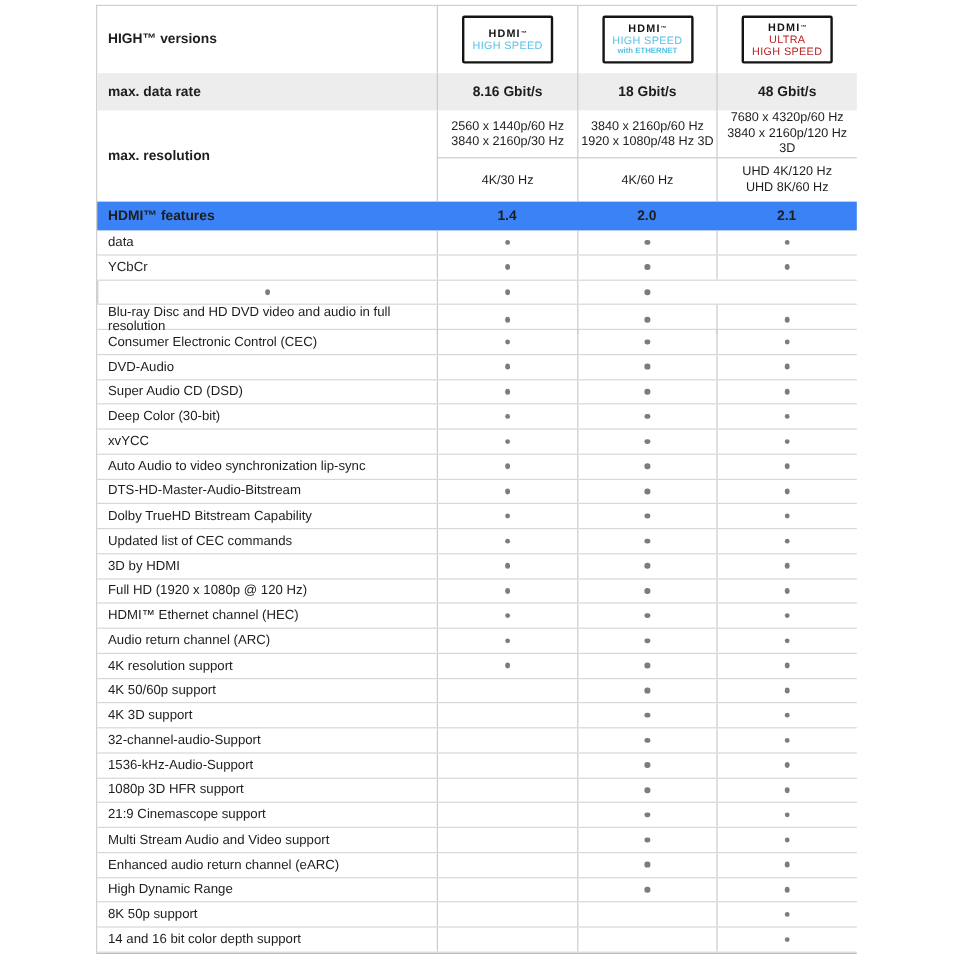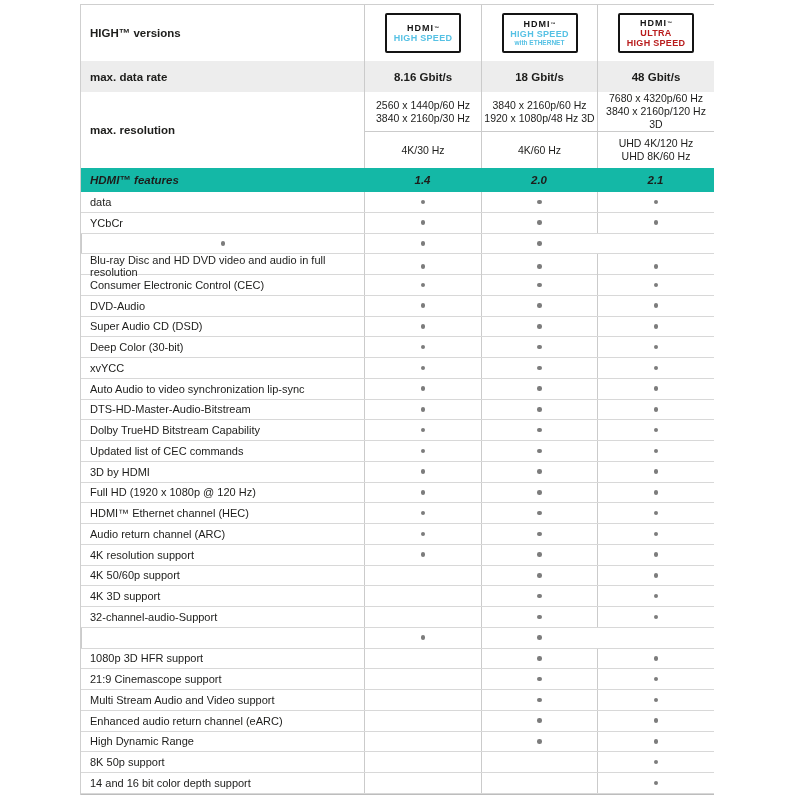--- a/index.html
+++ b/index.html
@@ -20,21 +20,21 @@
   .bold{font-weight:700;}
 
   
   .row-versions{height:56px;}
   .badge{
     width:72px;height:36px;border:2.5px solid #141414;border-radius:2px;background:#fff;
     display:flex;flex-direction:column;align-items:center;justify-content:center;line-height:1;
   }
   .badge-logo{font-size:9px;font-weight:700;letter-spacing:1px;color:#141414;line-height:10px;}
   .badge-logo .tm{font-size:5px;letter-spacing:0;vertical-align:top;}
-  .line-lg{font-size:9px;font-weight:700;letter-spacing:.3px;line-height:10px;}
+  .line-lg{font-size:9px;font-weight:400;letter-spacing:.3px;line-height:10px;}
   .line-sm{font-size:6.5px;font-weight:700;line-height:8px;}
 
   
   .row-rate{height:31px;background:#ededed;font-size:11.5px;font-weight:700;}
 
   
   .res-grid{display:grid;grid-template-columns:283px 117px 116px 117px;grid-template-rows:39px 37px;}
   .res-label{grid-row:1/3;display:flex;align-items:center;padding-left:9px;font-size:11.5px;font-weight:700;box-sizing:border-box;}
   .res-cell{display:flex;flex-direction:column;align-items:center;justify-content:center;
     font-size:10.5px;line-height:13px;text-align:center;box-sizing:border-box;}
@@ -111,21 +111,21 @@
     </div>
     <div class="res-cell sub vline">
       <span>4K/60 Hz</span>
     </div>
     <div class="res-cell sub vline">
       <span>UHD 4K/120 Hz</span>
       <span>UHD 8K/60 Hz</span>
     </div>
   </div>
 
-  <div class="grid-row row-green" id="green-row" style="background: #14b8a6; font-style: italic;">
+  <div class="grid-row row-green" id="green-row" style="background: #3b82f6;">
     <div class="cell left">HDMI™ features</div>
     <div class="cell">1.4</div>
     <div class="cell">2.0</div>
     <div class="cell">2.1</div>
   </div>
 
   <div id="feature-rows" class="table-bottom">
   <div class="grid-row frow">
     <div class="flabel">data</div>
     <div class="dotc vline">
@@ -386,20 +386,21 @@
     <div class="dotc vline"></div>
     <div class="dotc vline">
           <span class="dot" style="background: rgb(124, 124, 124);"></span>
         </div>
     <div class="dotc vline">
           <span class="dot" style="background: rgb(124, 124, 124);"></span>
         </div>
   </div>
 
   <div class="grid-row frow">
+    <div class="flabel">1536-kHz-Audio-Support</div>
     <div class="dotc vline"></div>
     <div class="dotc vline">
           <span class="dot" style="background: rgb(124, 124, 124);"></span>
         </div>
     <div class="dotc vline">
           <span class="dot" style="background: rgb(124, 124, 124);"></span>
         </div>
   </div>
 
   <div class="grid-row frow">

